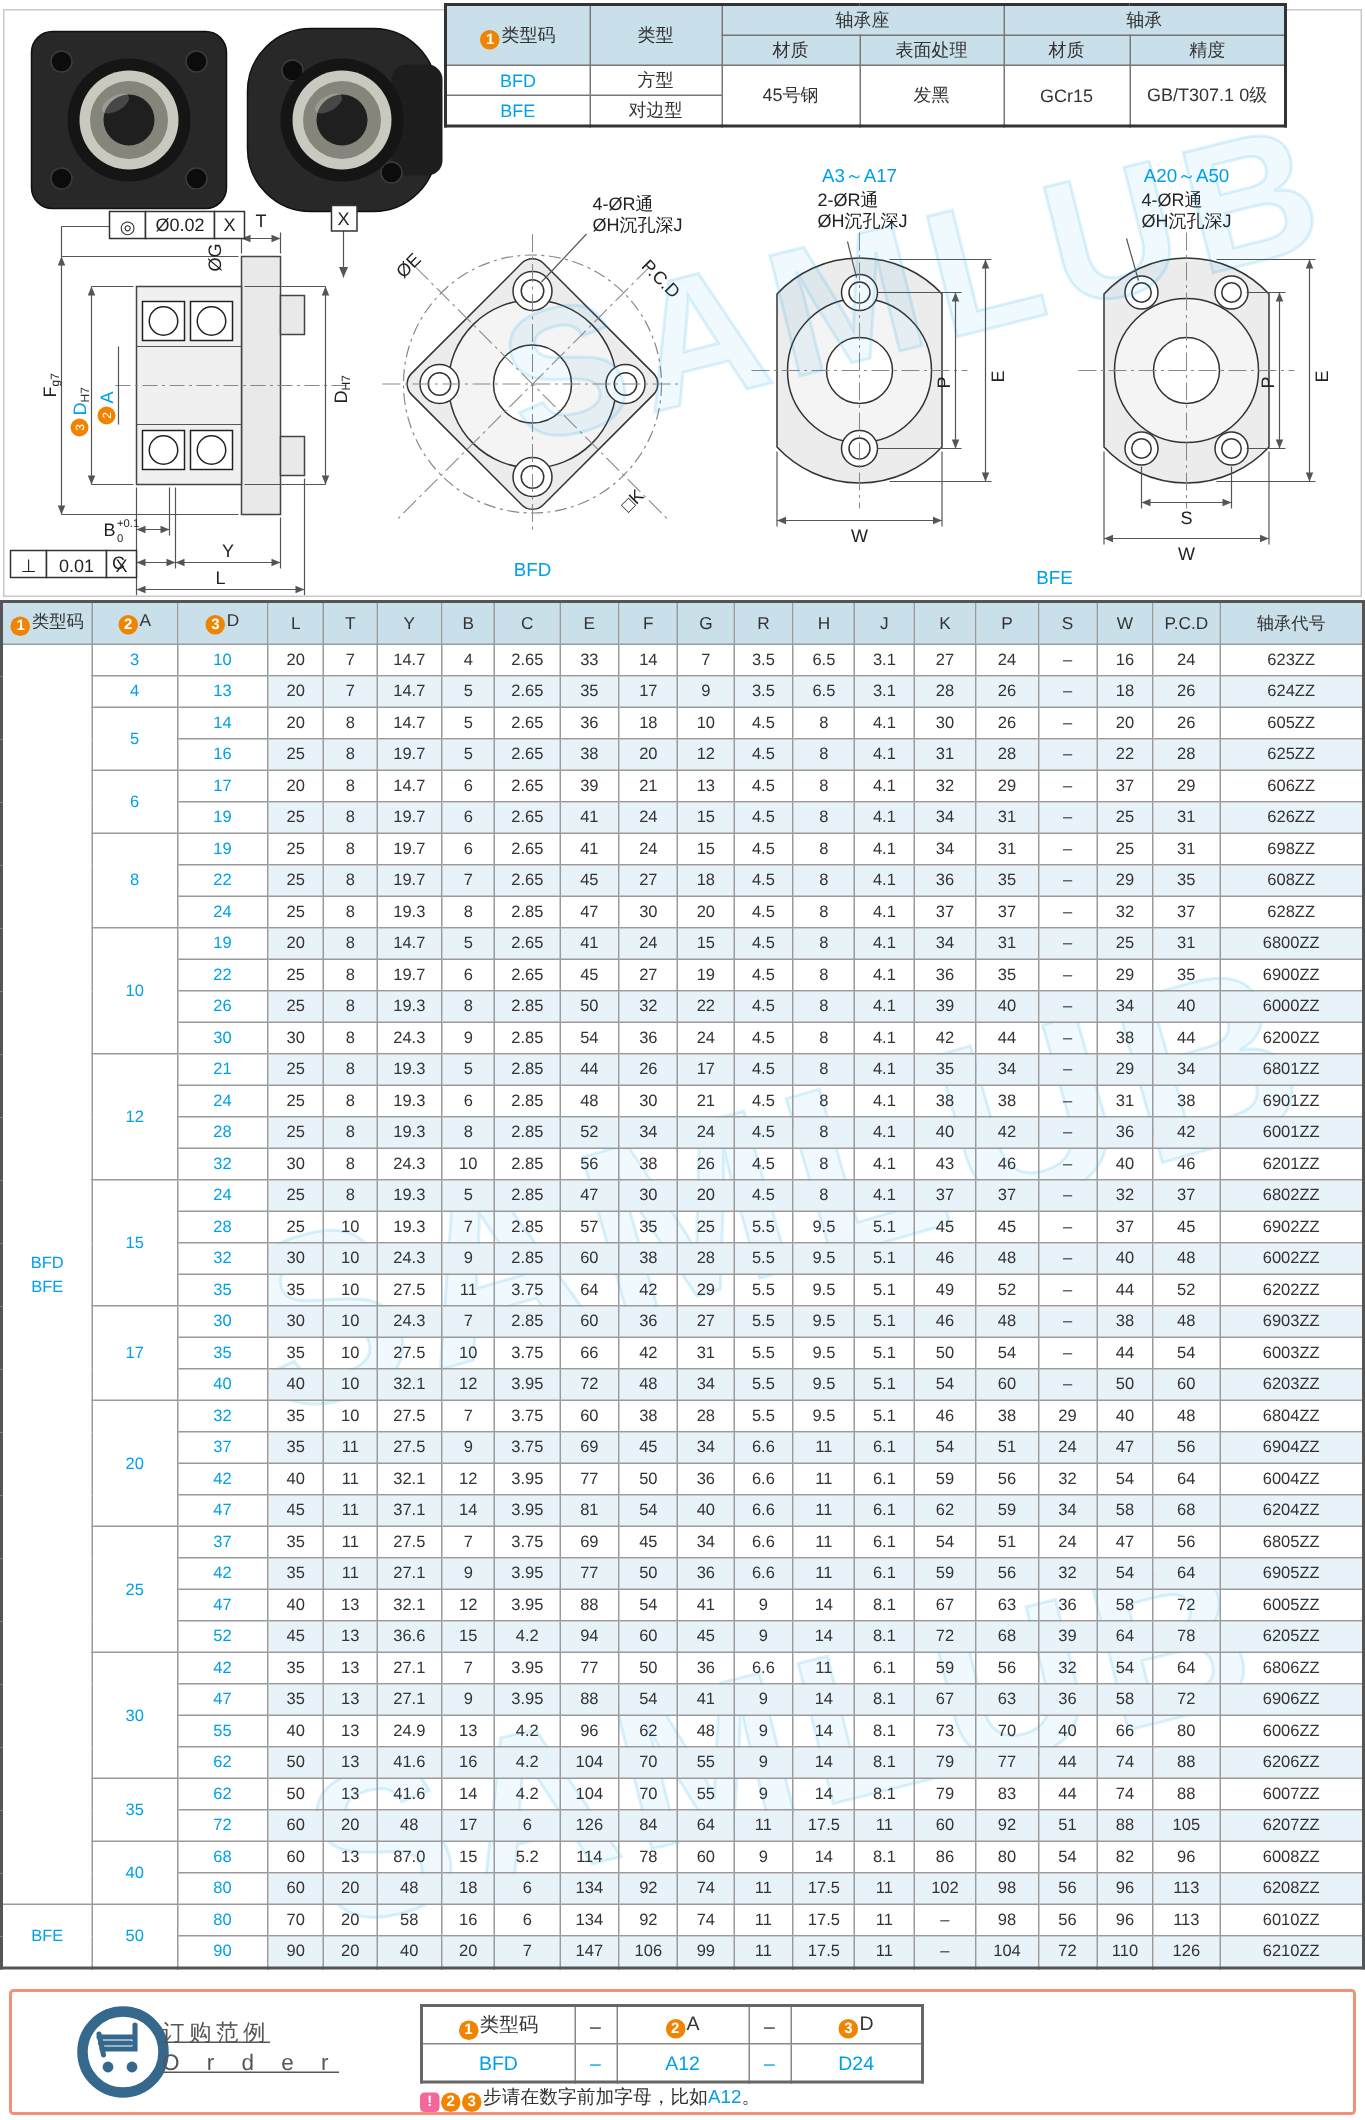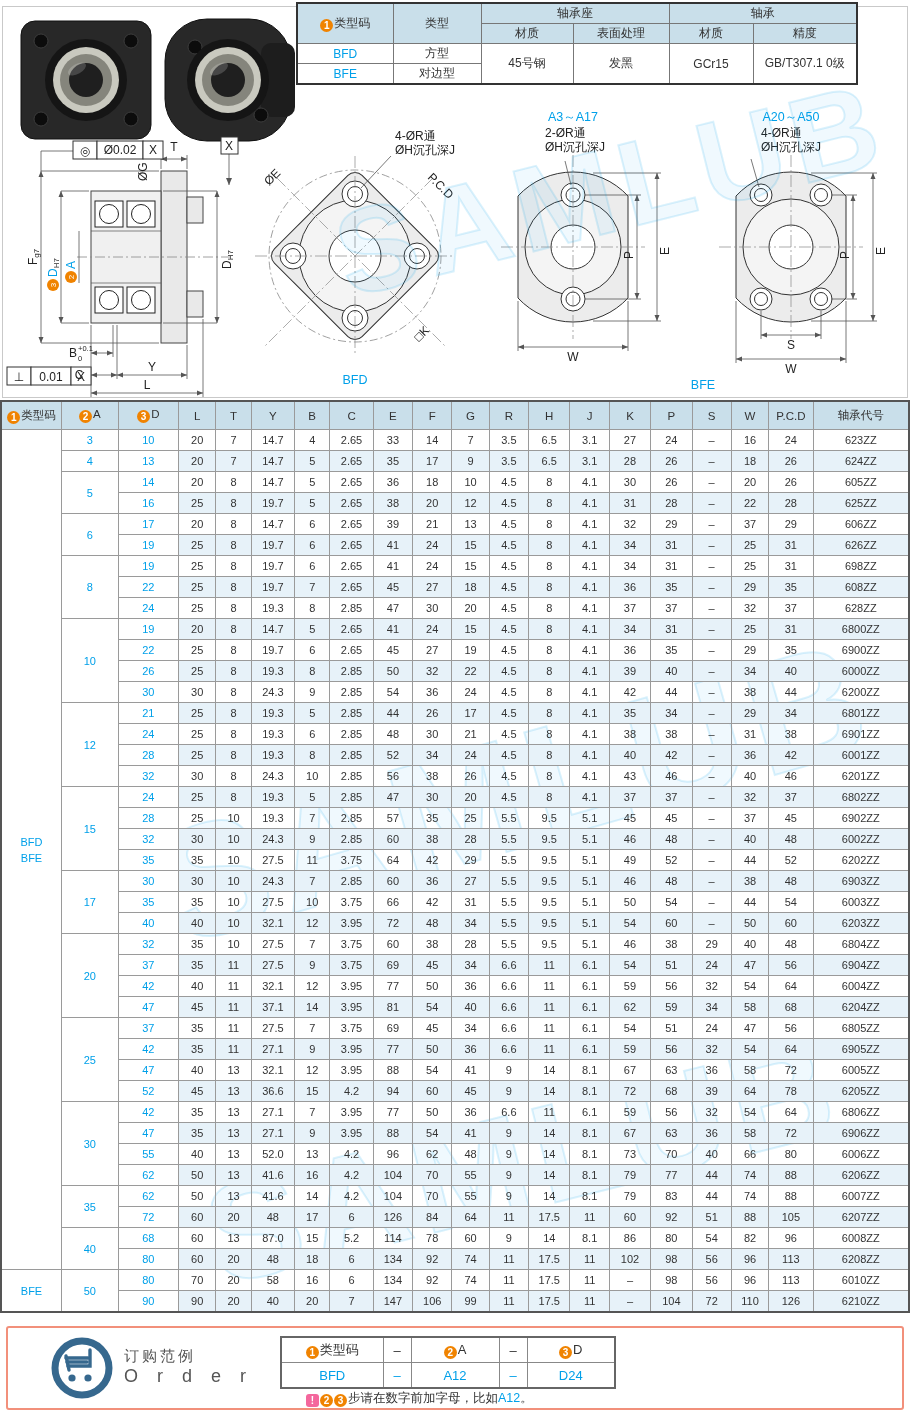--- a/index.html
+++ b/index.html
@@ -31,26 +31,26 @@
   table.main tr.gs td{border-top:1px solid #666;}
   
   .nb{display:inline-block;width:13px;height:13px;line-height:13px;border-radius:50%;
       background:#F08300;color:#fff;font-size:10px;text-align:center;margin-right:1px;
       vertical-align:-2px;font-weight:bold;}
   .nb.pink{background:#f4679d;border-radius:3px;}
   
   .order-box{position:absolute;left:6px;top:1326px;width:894px;height:80px;border:2px solid #f2907b;
       border-radius:3px;background:#fff;z-index:9;}
   .order-logo{position:absolute;left:42px;top:8px;width:64px;height:64px;}
-  .order-title{position:absolute;left:116px;top:18px;font-size:15px;color:#555;letter-spacing:3px;line-height:20px;}
-  .order-title .en{font-size:18px;letter-spacing:7px;color:#555;}
+  .order-title{position:absolute;left:100px;top:18px;font-size:15px;color:#555;letter-spacing:3px;line-height:20px;text-decoration:underline;}
+  .order-title .en{font-size:15px;letter-spacing:7px;color:#555;}
   .otable{position:absolute;left:272px;top:8px;border-collapse:collapse;table-layout:fixed;font-size:13px;border:2px solid #666;}
   .otable td{border:1px solid #888;text-align:center;height:24px;padding:0 2px;background:#fff;}
   .otable .blue{color:#00A0E9;}
-  .order-note{position:absolute;left:272px;top:62px;font-size:12.5px;color:#333;margin-left:26px;}
+  .order-note{position:absolute;left:272px;top:62px;font-size:12.5px;color:#333;}
   .order-note .blue{color:#00A0E9;}
   
   text{font-family:"Liberation Sans","DejaVu Sans",sans-serif;}
   .dimtxt{font-size:12px;fill:#222;}
   .sub{font-size:8px;}
   .bluetxt{fill:#00A0E9;font-size:12.5px;}
   .notetxt{font-size:12px;fill:#222;}
 </style>
 </head>
 <body>
@@ -1108,21 +1108,21 @@
             <td class="v">63</td>
             <td class="v">36</td>
             <td class="v">58</td>
             <td class="v">72</td>
             <td class="v">6906ZZ</td>
           </tr>
           <tr>
             <td class="dcol">55</td>
             <td class="v">40</td>
             <td class="v">13</td>
-            <td class="v">52.0</td>
+            <td class="v">24.9</td>
             <td class="v">13</td>
             <td class="v">4.2</td>
             <td class="v">96</td>
             <td class="v">62</td>
             <td class="v">48</td>
             <td class="v">9</td>
             <td class="v">14</td>
             <td class="v">8.1</td>
             <td class="v">73</td>
             <td class="v">70</td>

